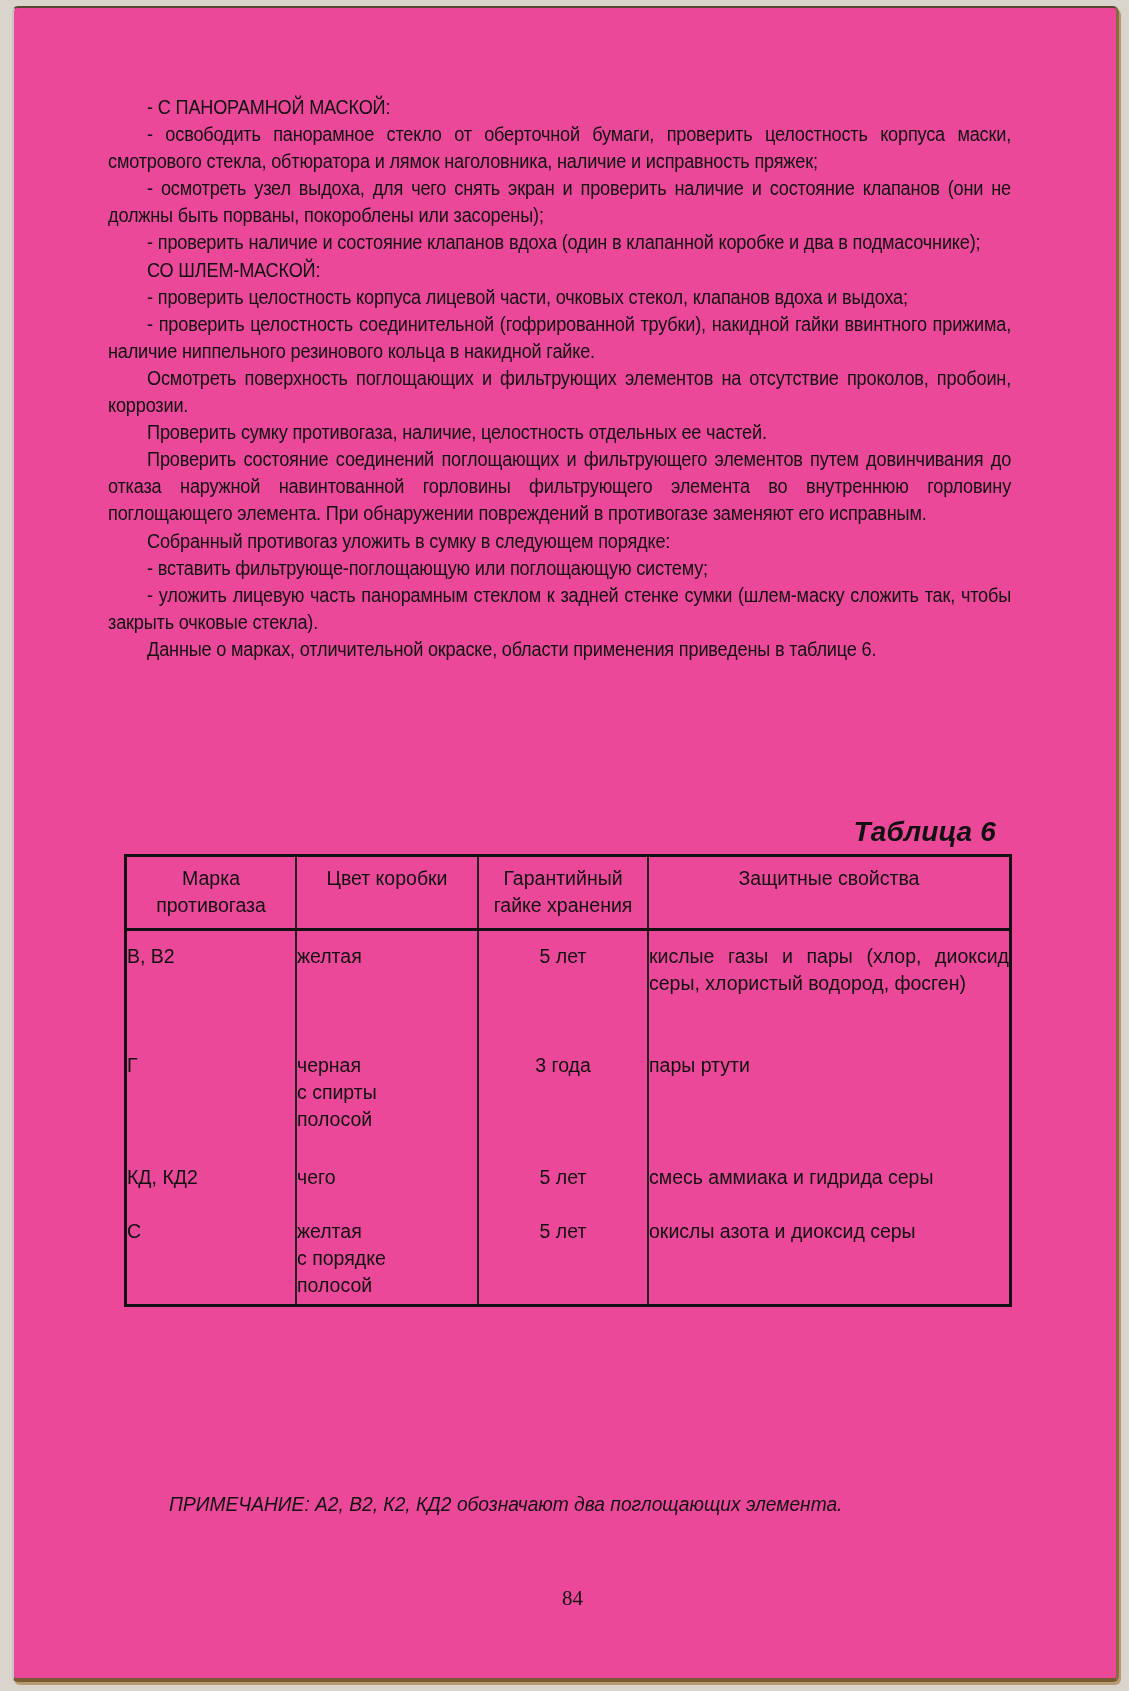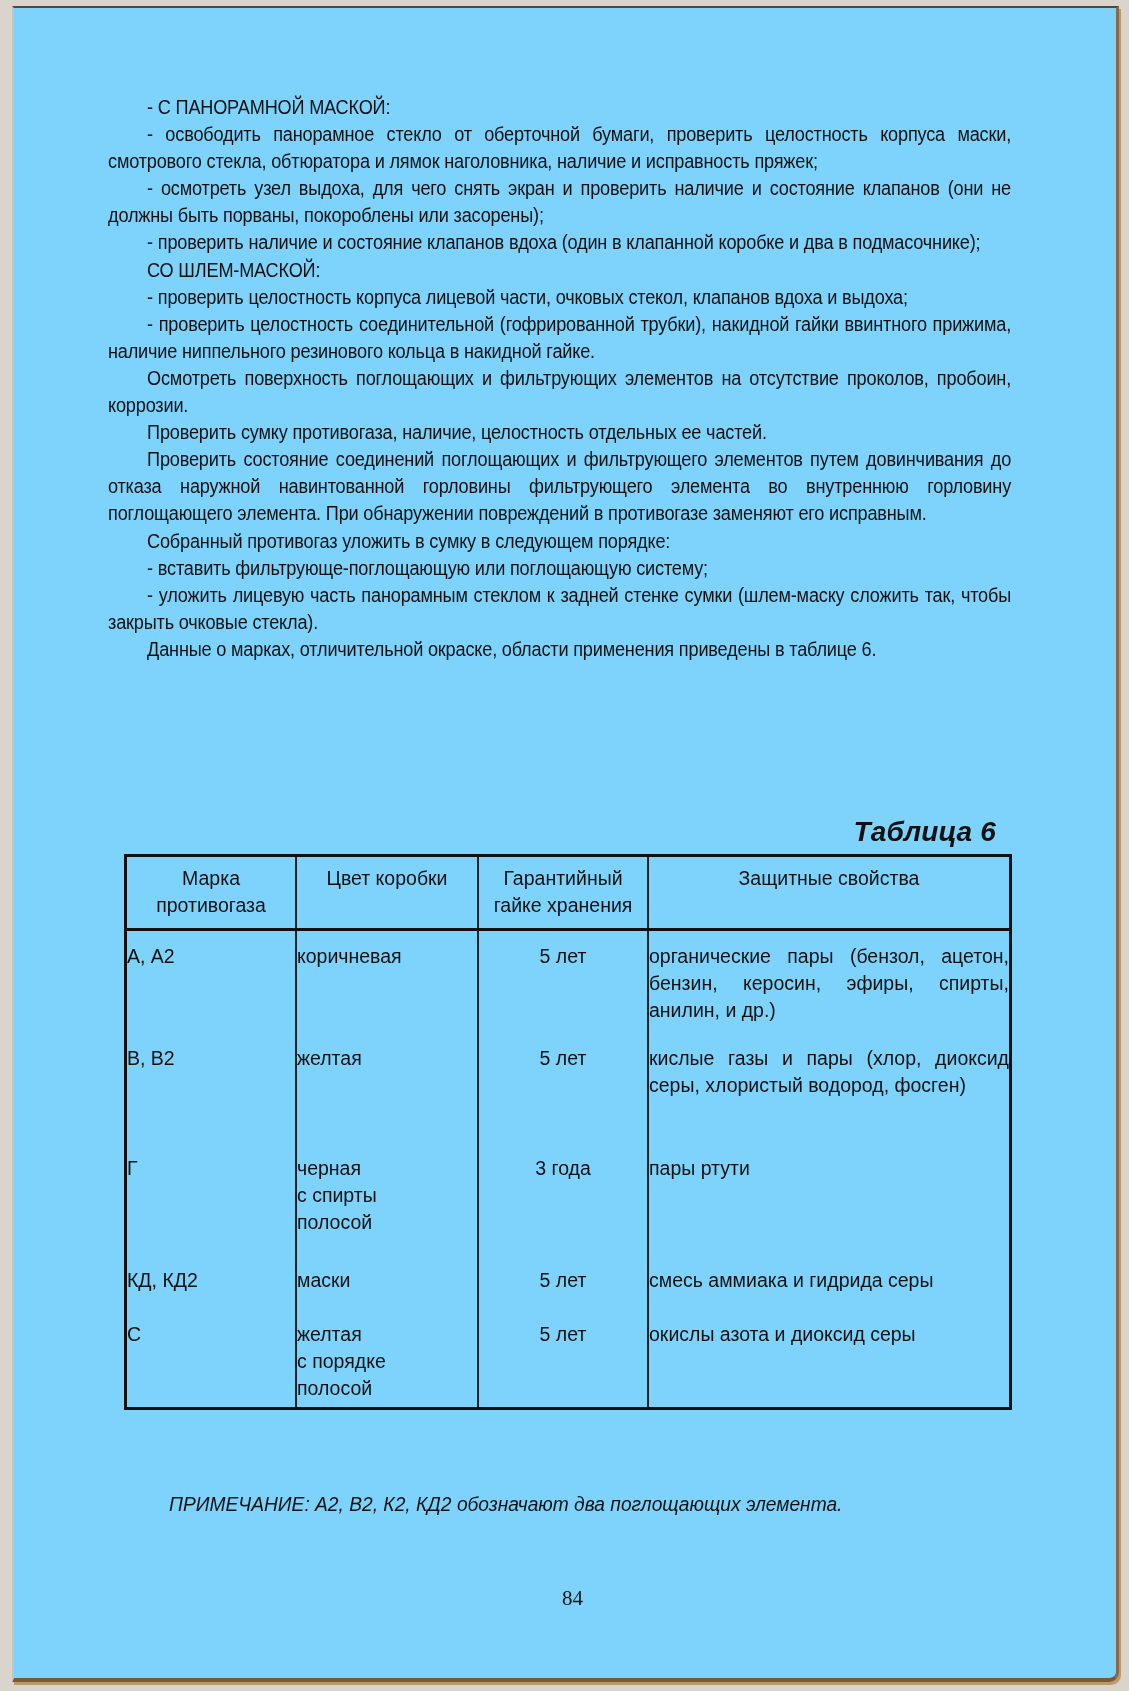--- a/index.html
+++ b/index.html
@@ -5,27 +5,28 @@
   html, body { margin: 0; padding: 0; }
   body {
     width: 1129px; height: 1691px; overflow: hidden;
     background: #d9d4cc;
     position: relative;
     font-family: "Liberation Sans", sans-serif;
     color: #111;
   }
   .page {
     position: absolute; left: 12px; top: 6px; width: 1102px; height: 1670px;
-    background: #7dd3fc;
+    background: #ec4899;
     border-right: 3px solid #8a6a45;
     border-bottom: 4px solid #7a5a35;
     border-top: 2px solid #5a4630;
     border-left: 2px solid #c8c4bf;
     border-bottom-right-radius: 10px;
     box-shadow: 2px 3px 0 #b99a70;
+    border-radius: 6px;
   }
   .body-text {
     position: absolute; left: 94px; top: 86px; width: 903px;
     font-size: 19.5px; line-height: 27.1px;
     letter-spacing: -0.2px;
     transform: scaleX(0.93); transform-origin: left top;
     width: 971px;
   }
   .p { text-align: justify; margin: 0; }
   .ind { text-indent: 42px; }
@@ -112,30 +113,20 @@
           </div>
         </th>
         <th>
           <div class="cell-lines">
               <span>Защитные свойства</span>
             </div>
         </th>
       </tr>
     </thead>
     <tbody>
-      <tr style="height:103px">
-        <td class="c1">А, А2</td>
-        <td class="c2">
-            <div class="cell-lines">
-              <span>коричневая</span>
-            </div>
-          </td>
-        <td class="c3">5 лет</td>
-        <td class="c4">органические пары (бензол, ацетон, бензин, керосин, эфиры, спирты, анилин, и др.)</td>
-      </tr>
       <tr style="height:110px">
         <td class="c1">В, В2</td>
         <td class="c2">
             <div class="cell-lines">
               <span>желтая</span>
             </div>
           </td>
         <td class="c3">5 лет</td>
         <td class="c4">кислые газы и пары (хлор, диоксид серы, хлористый водород, фосген)</td>
       </tr>
@@ -148,21 +139,21 @@
             <span>полосой</span>
           </div>
         </td>
         <td class="c3">3 года</td>
         <td class="c4">пары ртути</td>
       </tr>
       <tr style="height:54px">
         <td class="c1">КД, КД2</td>
         <td class="c2">
             <div class="cell-lines">
-              <span>маски</span>
+              <span>чего</span>
             </div>
           </td>
         <td class="c3">5 лет</td>
         <td class="c4">смесь аммиака и гидрида серы</td>
       </tr>
       <tr style="height:100px">
         <td class="c1">С</td>
         <td class="c2">
           <div class="cell-lines">
             <span>желтая</span>

